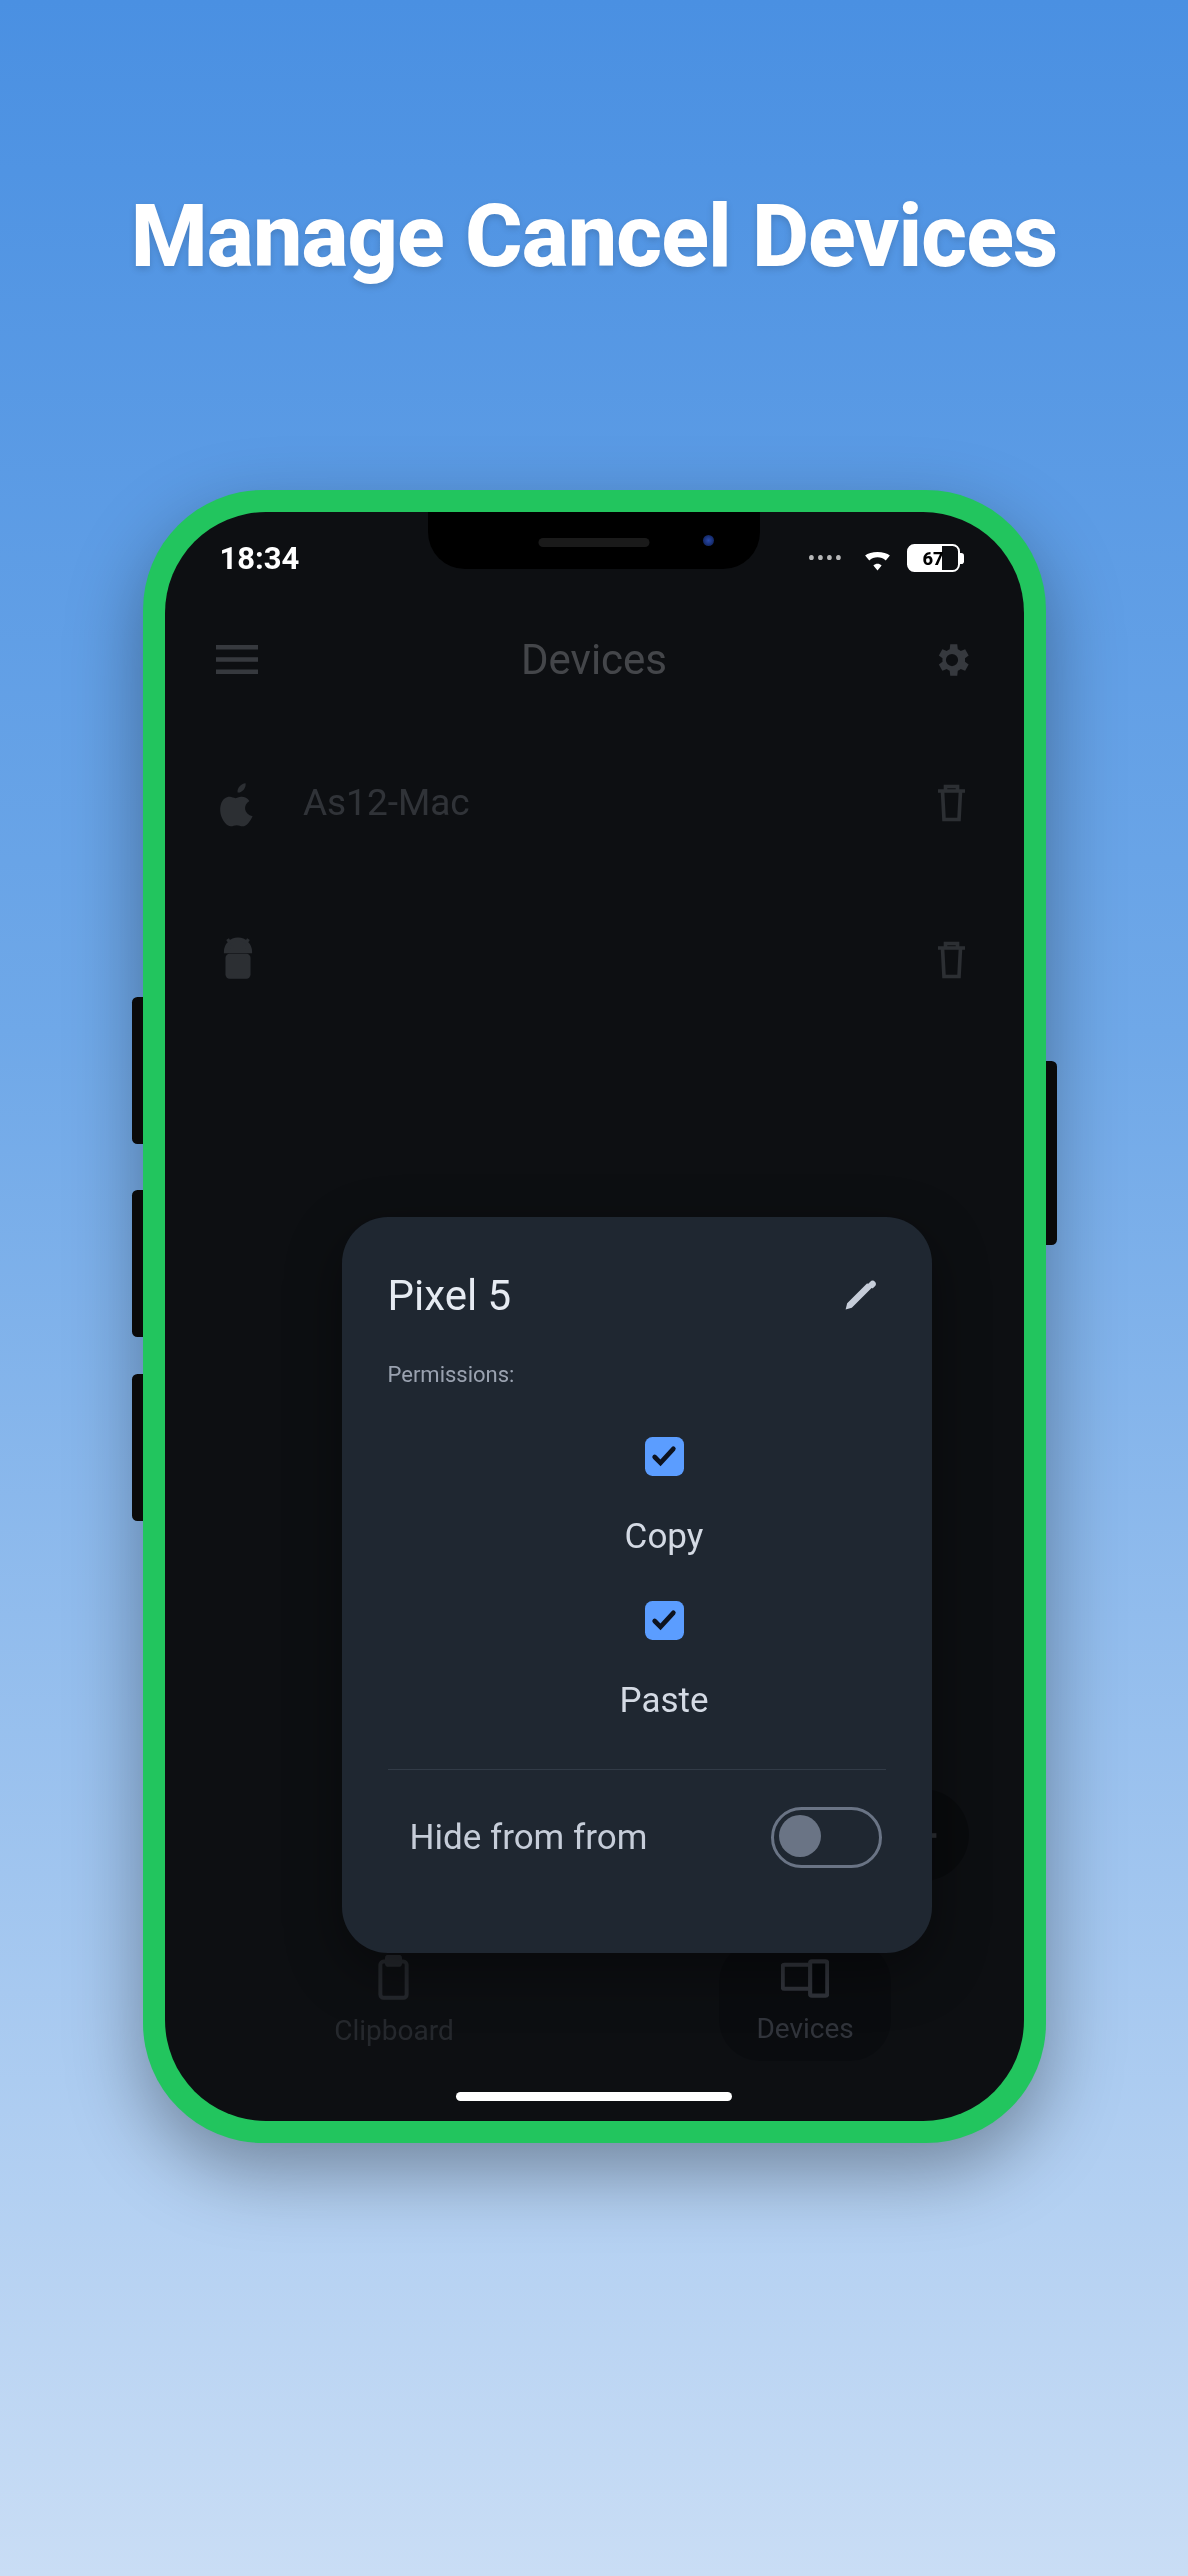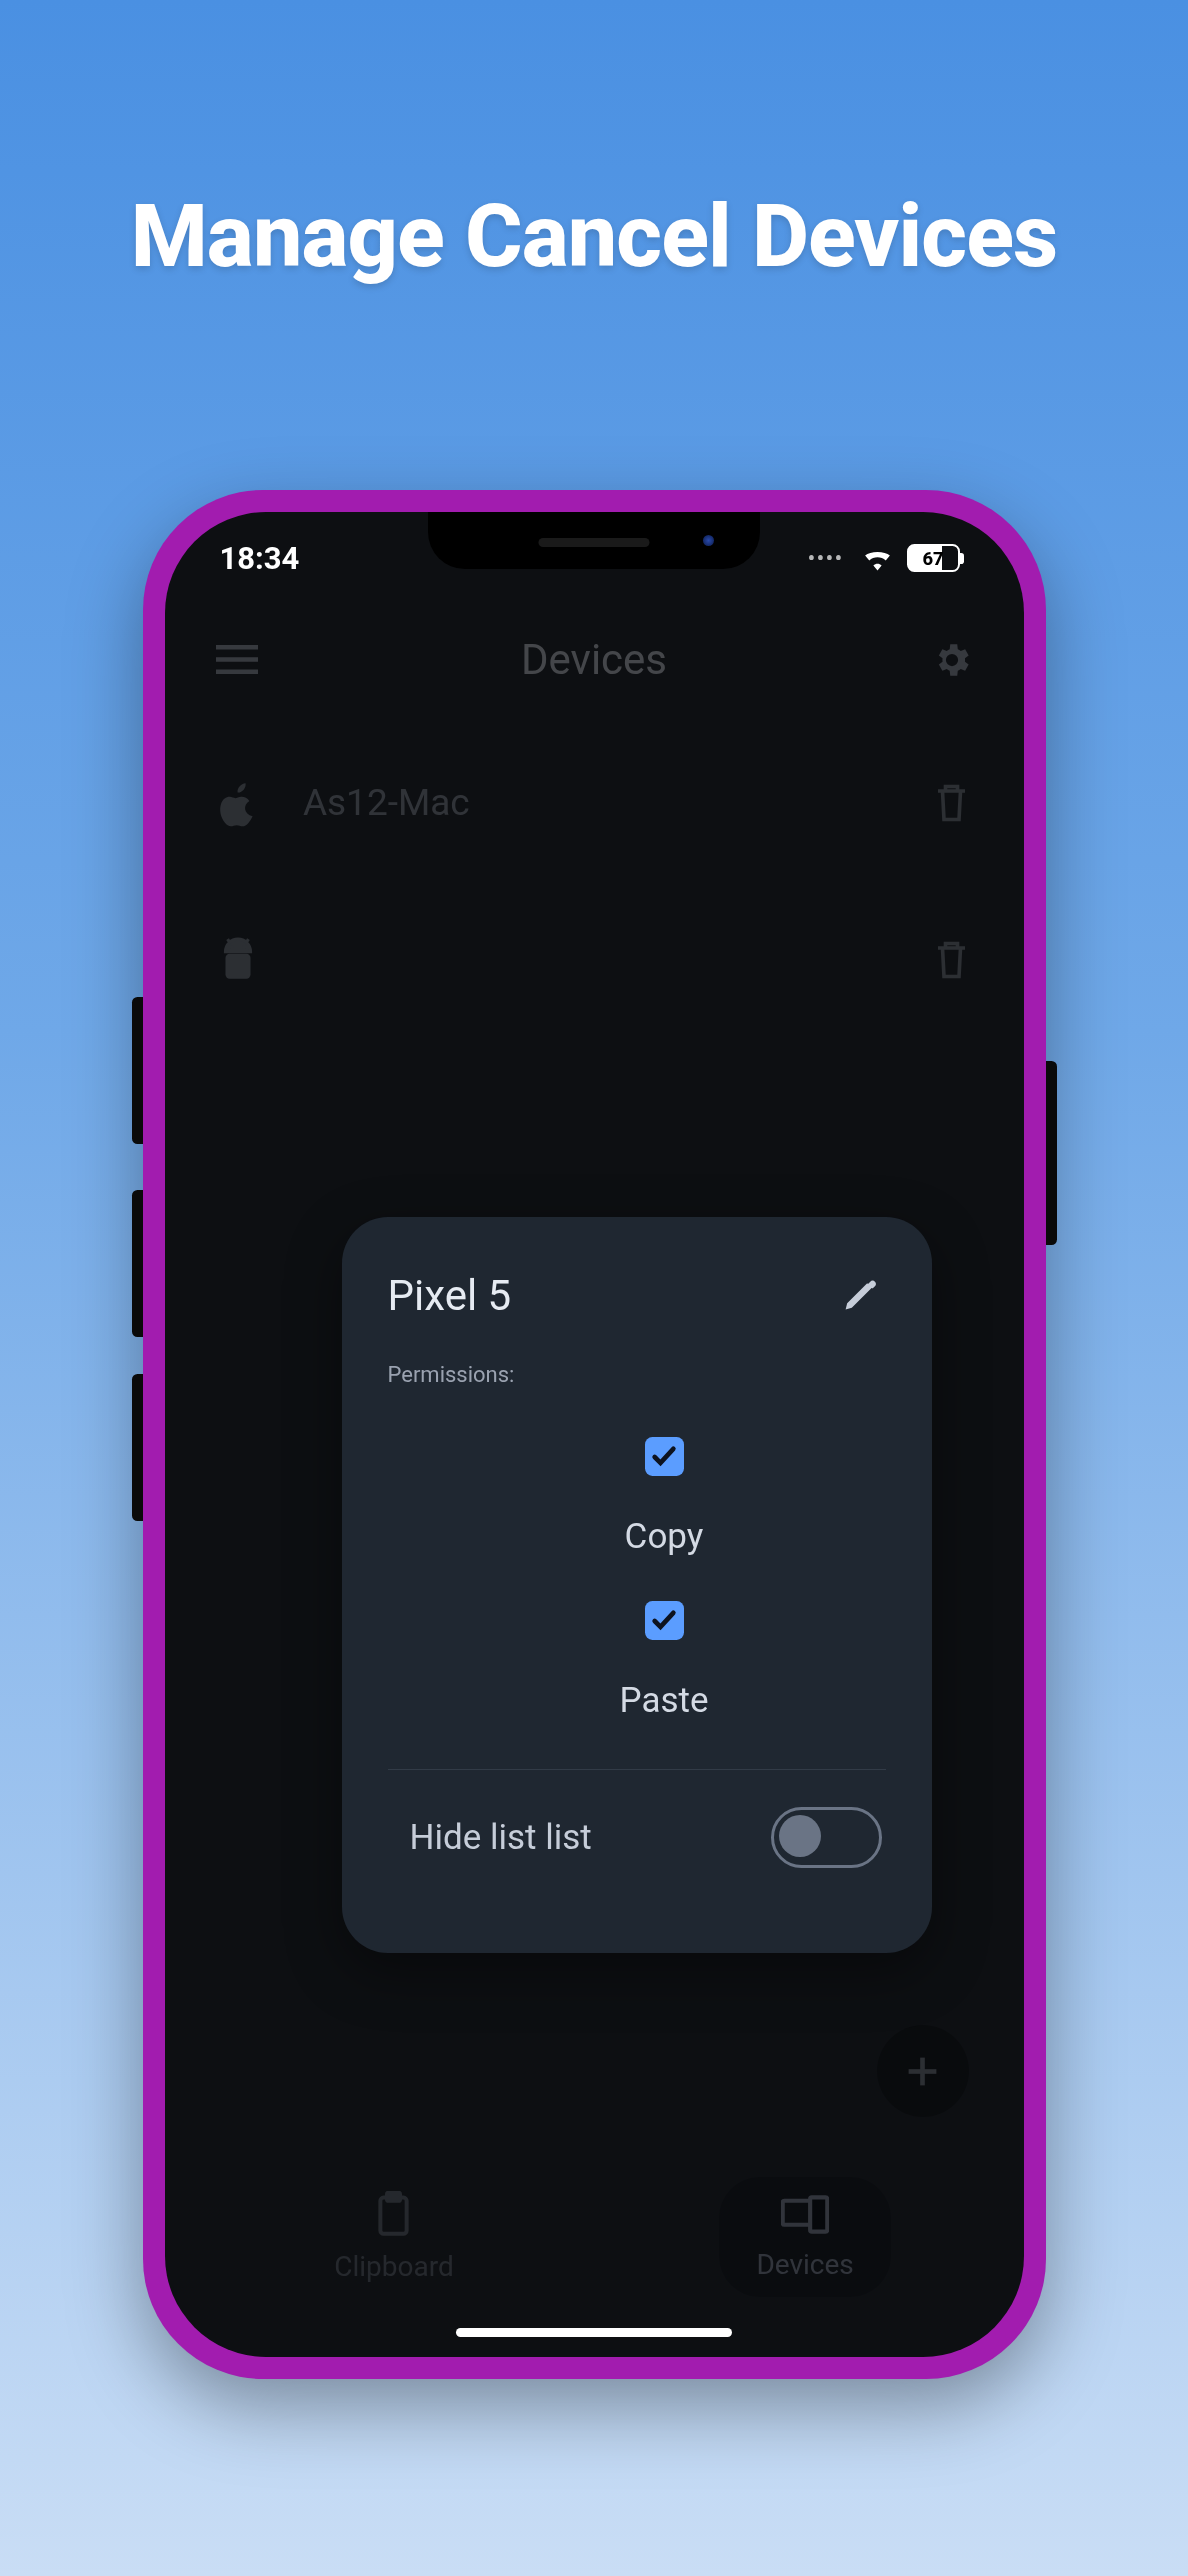--- a/index.html
+++ b/index.html
@@ -14,22 +14,22 @@
     margin-top: 184px;
     font-size: 88px;
     font-weight: 800;
     color: #ffffff;
     text-shadow: 0 2.8px 7.4px rgba(0,0,0,0.15);
     letter-spacing: -0.9px;
   }
   .phone {
     margin-top: 203px;
     width: 903px;
-    height: 1889px;
-    background: #a21caf;
+    height: 1653px;
+    background: #22c55e;
     border-radius: 120px;
     padding: 22px;
     box-shadow: 0 28px 74px rgba(0,0,0,0.35);
     position: relative;
   }
   .phone::before {
     content: "";
     position: absolute;
     left: -11px; top: 507px;
     width: 11px; height: 147px;
@@ -330,21 +330,21 @@
         <div class="perm-row">
           <div class="checkbox">
             <svg width="28" height="28" viewBox="0 0 24 24" fill="none" stroke="#0d1320" stroke-width="4" stroke-linecap="round">
                 <path d="M4 12l5 5 11-12"></path>
               </svg>
           </div>
           <div class="perm-label">Paste</div>
         </div>
         <div class="popup-divider"></div>
         <div class="hide-row">
-          <div class="hide-label">Hide list list</div>
+          <div class="hide-label">Hide from from</div>
           <div class="toggle">
             <div class="toggle-knob"></div>
           </div>
         </div>
       </div>
 
     </div>
 
     <div class="home-indicator"></div>
   </div>

